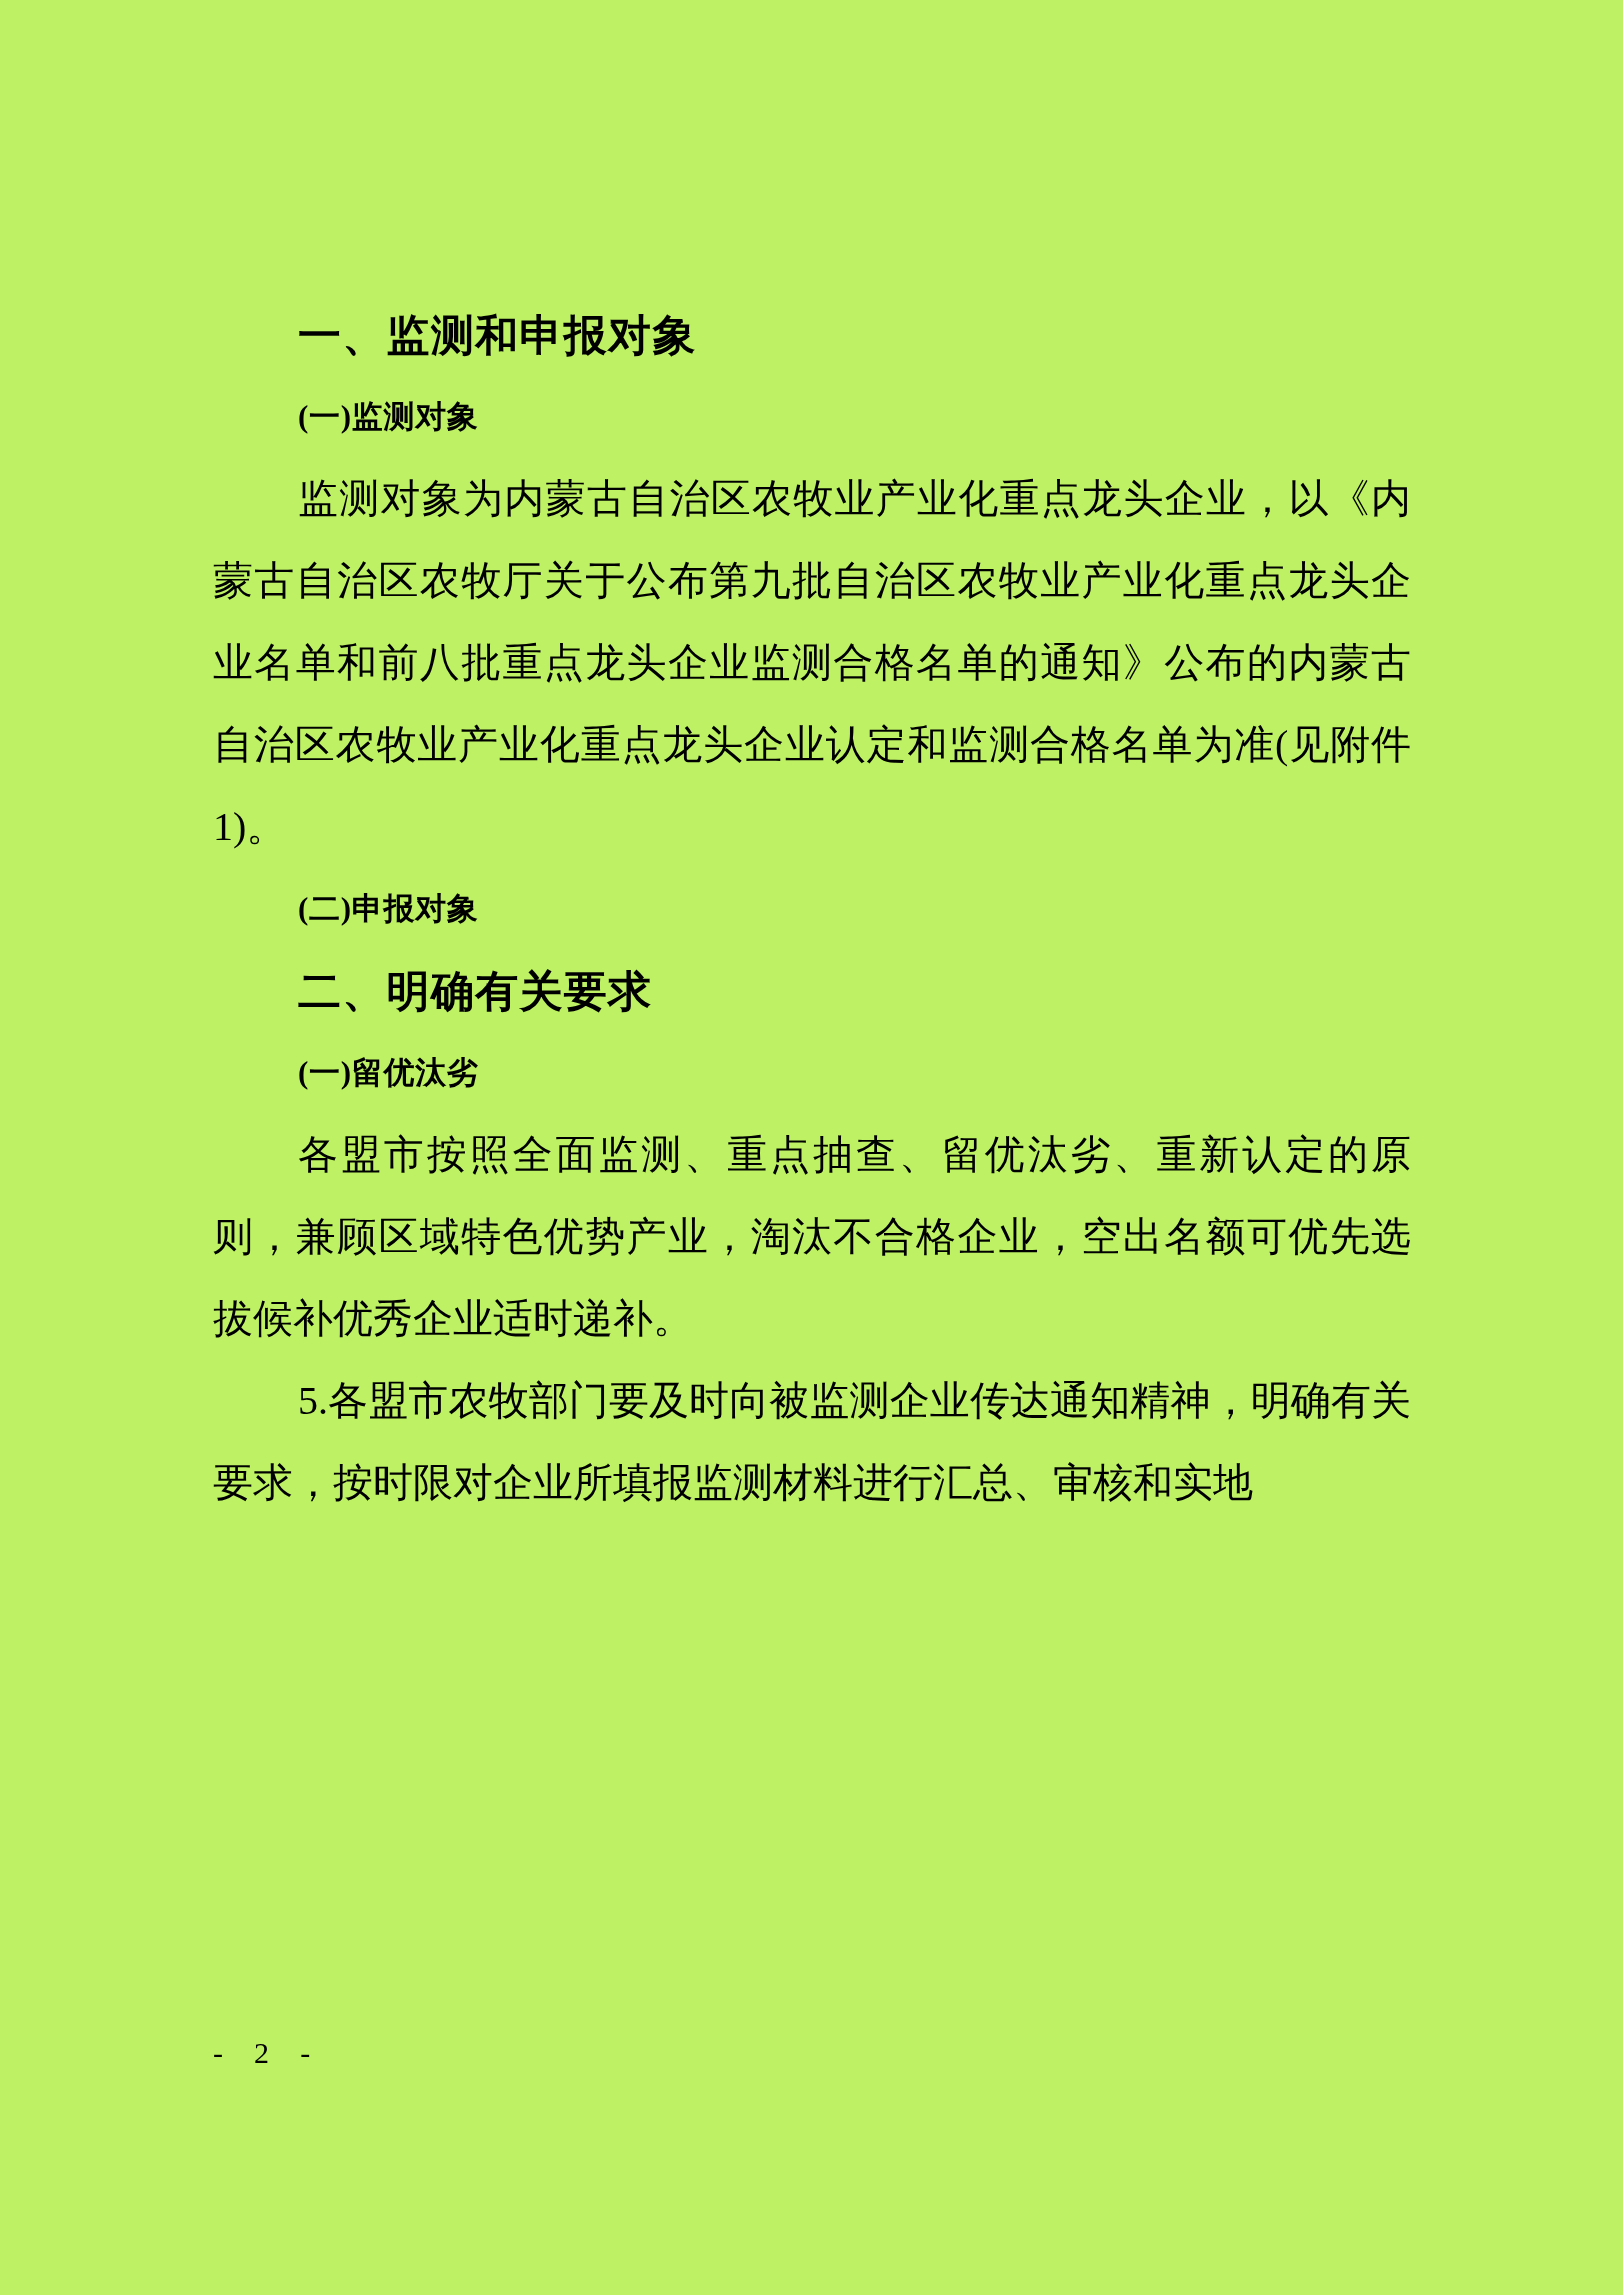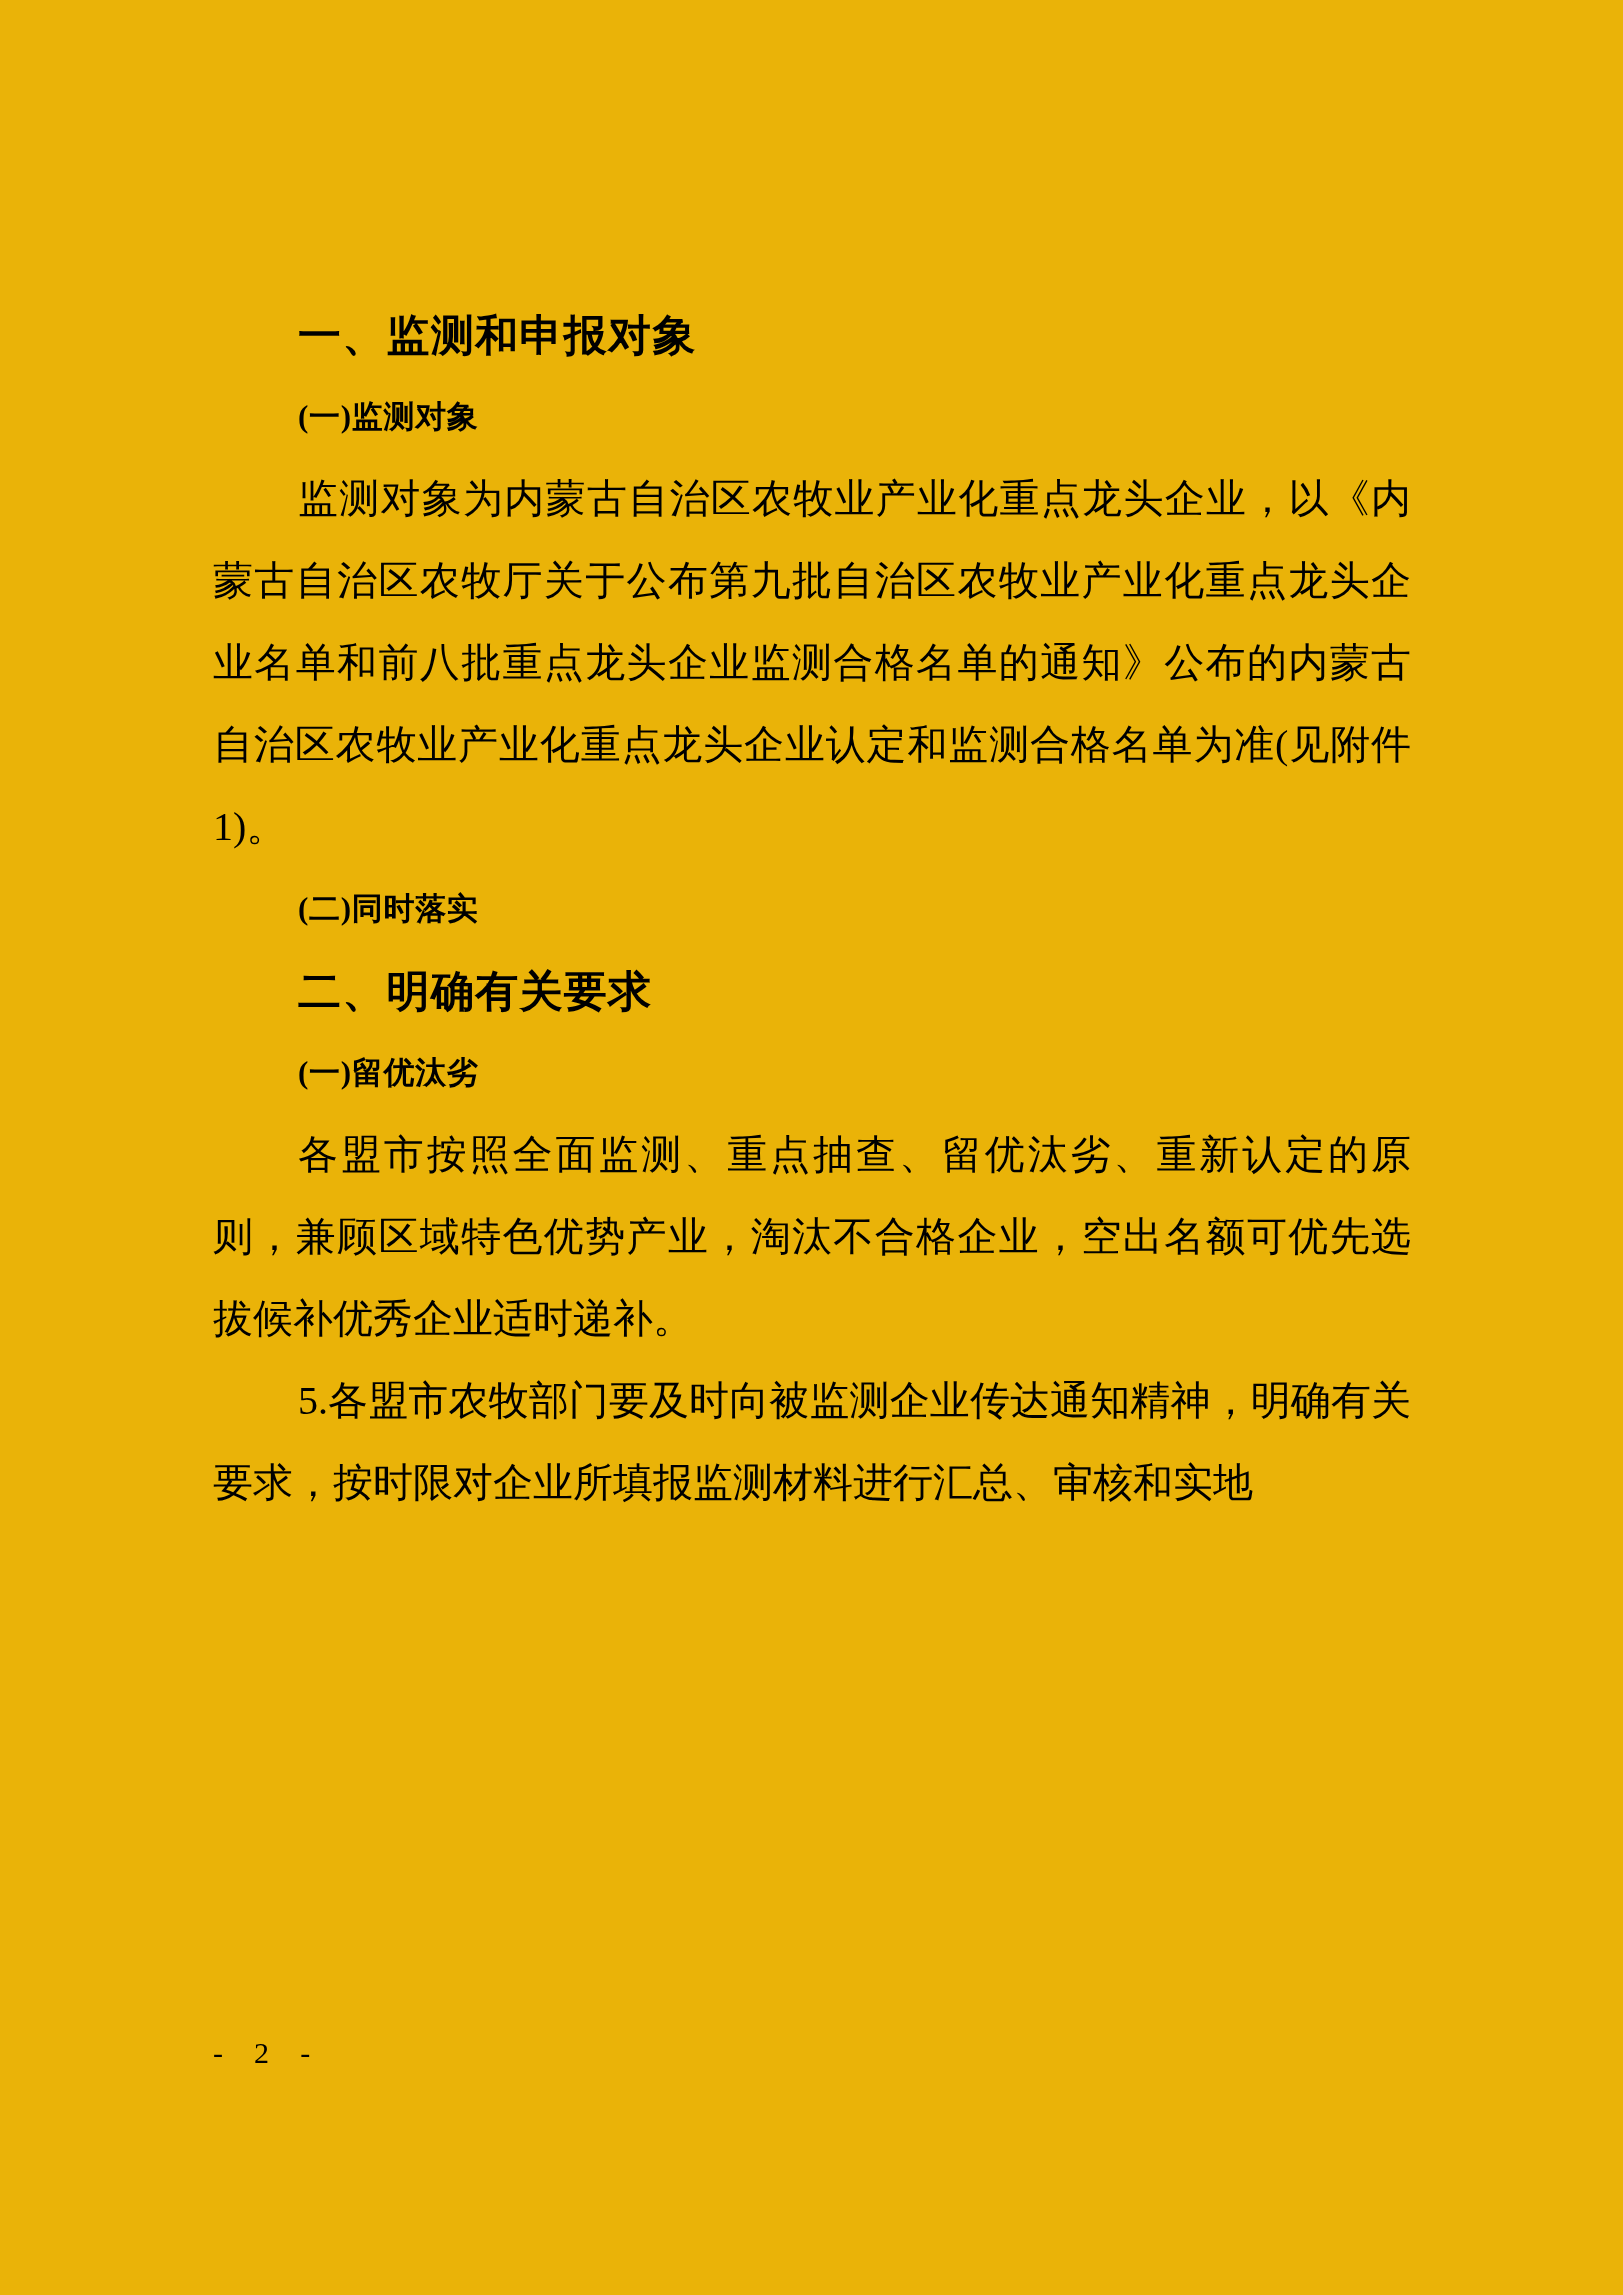--- a/index.html
+++ b/index.html
@@ -4,21 +4,21 @@
 <style>
   html, body {
     margin: 0;
     padding: 0;
     background: #ffffff;
   }
   .page {
     position: relative;
     width: 1623px;
     height: 2295px;
-    background: #eab308;
+    background: #bef264;
     overflow: hidden;
     font-family: "Liberation Serif", serif;
     color: #000000;
   }
   .content {
     position: absolute;
     left: 213px;
     top: 294px;
     width: 1198px;
   }
@@ -61,21 +61,21 @@
   }
 </style>
 </head>
 <body>
 
 <div class="page">
   <div class="content">
     <div class="h1">一、监测和申报对象</div>
     <div class="h2">(一)监测对象</div>
     <p class="para">监测对象为内蒙古自治区农牧业产业化重点龙头企业，以《内蒙古自治区农牧厅关于公布第九批自治区农牧业产业化重点龙头企业名单和前八批重点龙头企业监测合格名单的通知》公布的内蒙古自治区农牧业产业化重点龙头企业认定和监测合格名单为准(见附件1)。</p>
-    <div class="h2">(二)同时落实</div>
+    <div class="h2">(二)申报对象</div>
     <div class="h1">二、明确有关要求</div>
     <div class="h2">(一)留优汰劣</div>
     <p class="para">各盟市按照全面监测、重点抽查、留优汰劣、重新认定的原则，兼顾区域特色优势产业，淘汰不合格企业，空出名额可优先选拔候补优秀企业适时递补。</p>
     <p class="para">5.各盟市农牧部门要及时向被监测企业传达通知精神，明确有关要求，按时限对企业所填报监测材料进行汇总、审核和实地</p>
   </div>
 
   <div class="page-number">- 2 -</div>
 </div>
 
 

